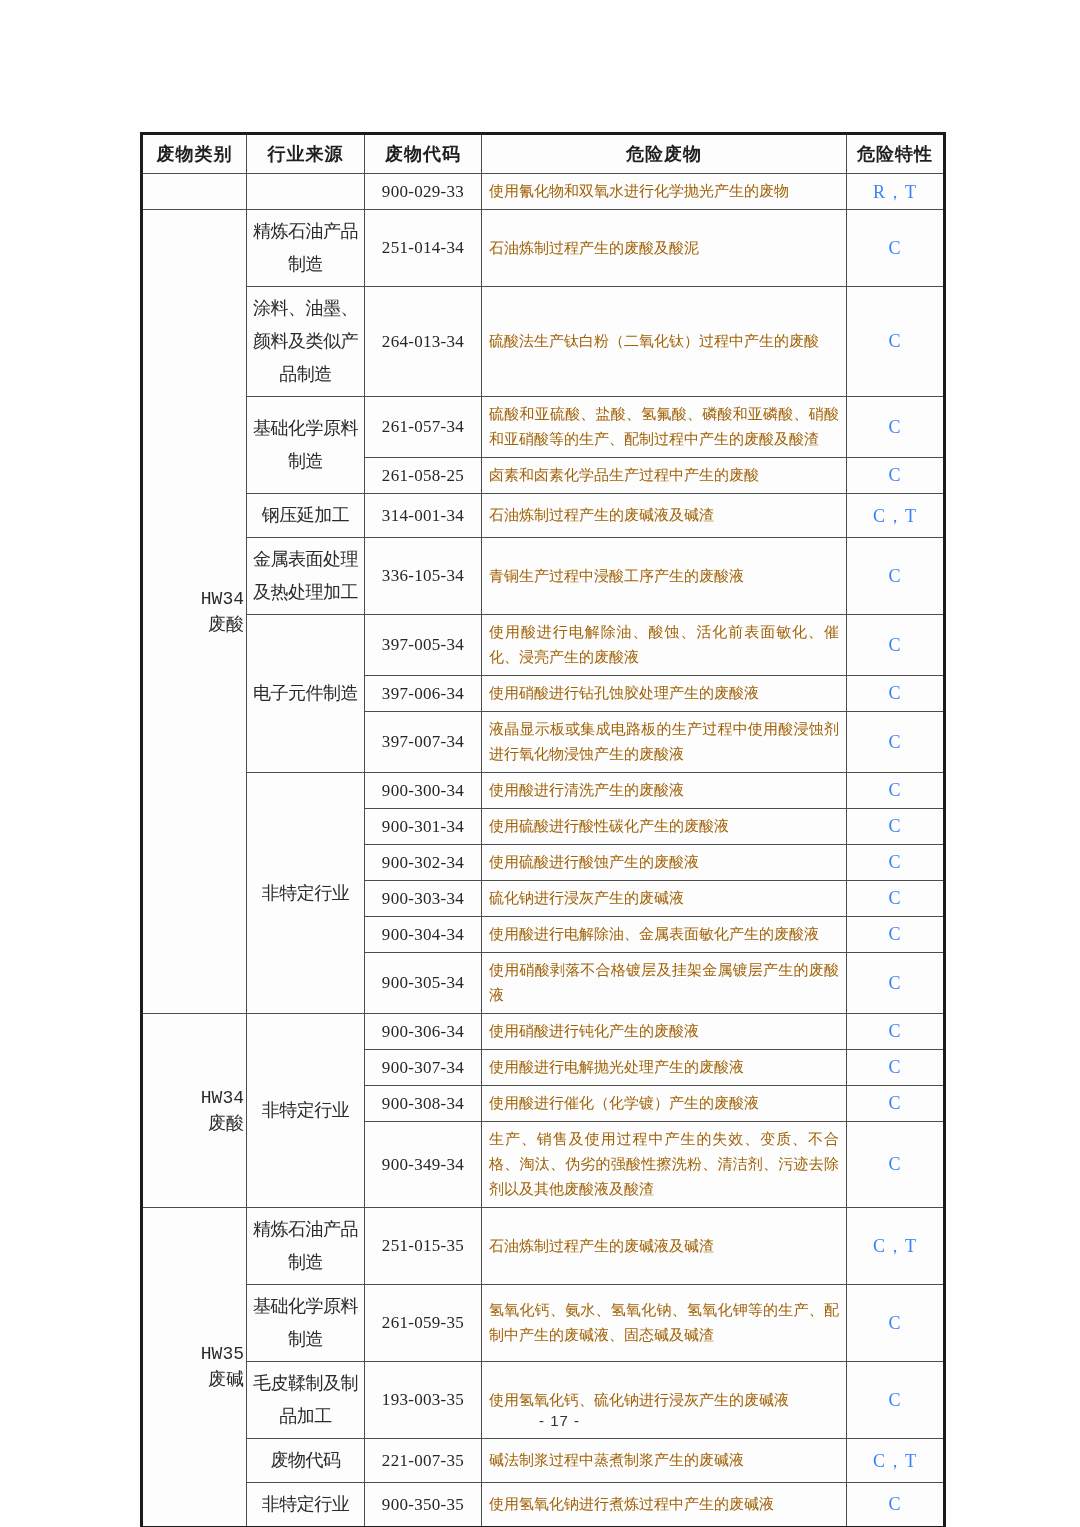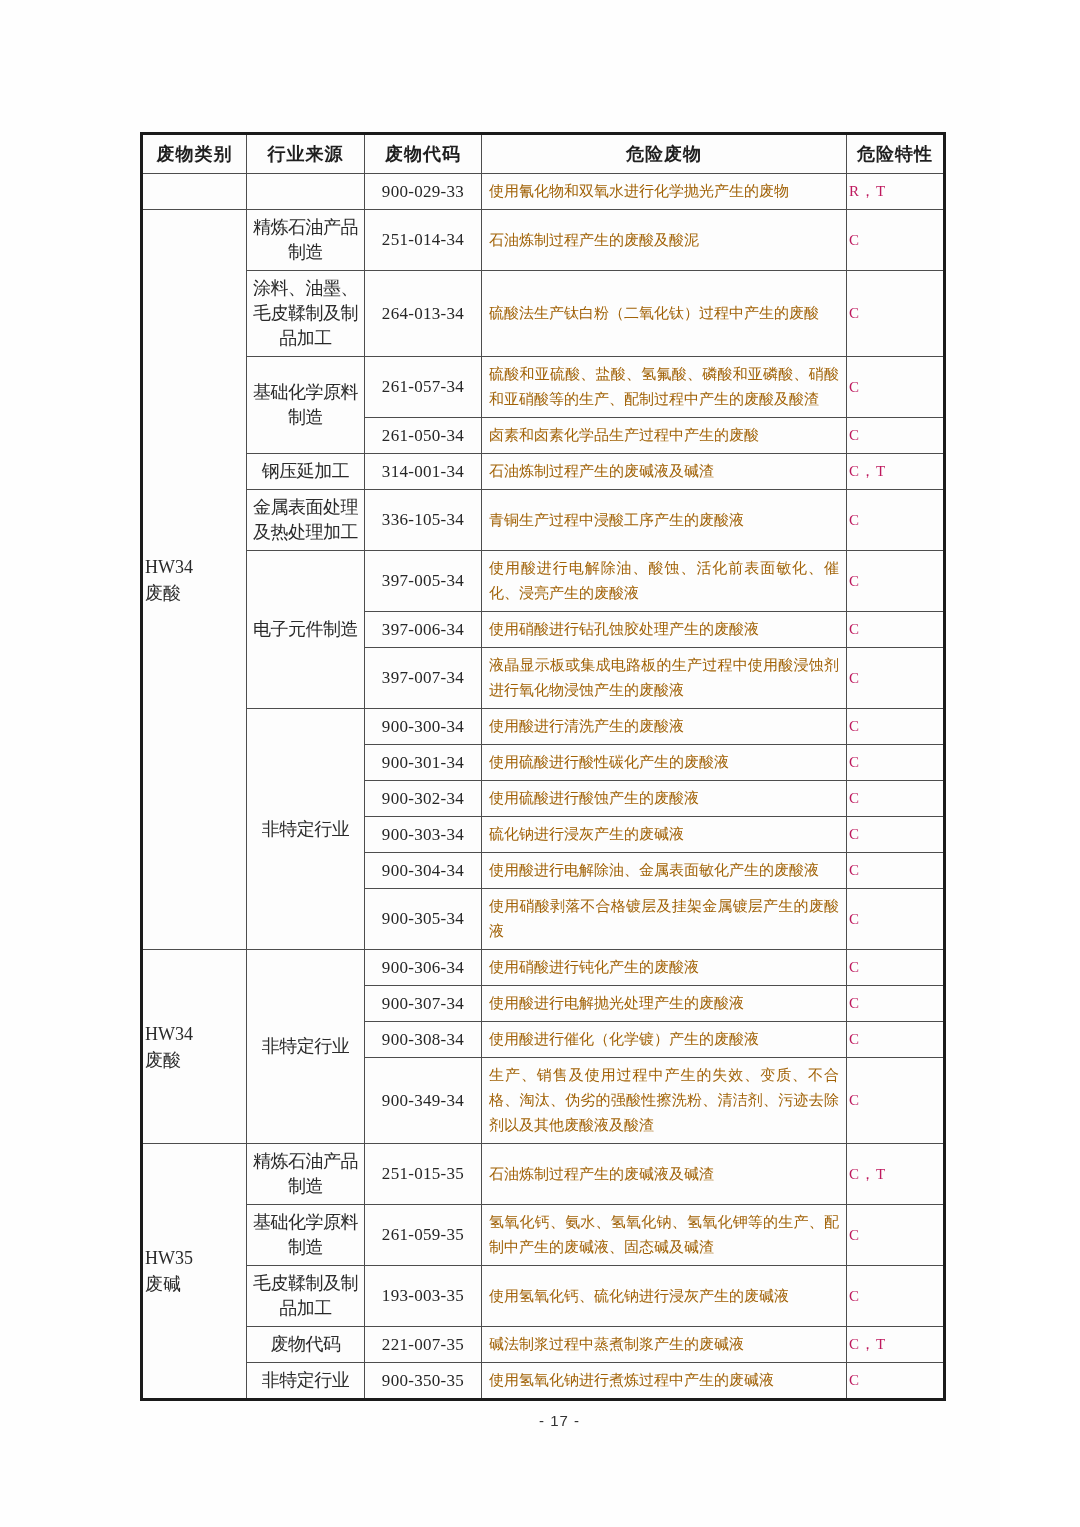--- a/index.html
+++ b/index.html
@@ -30,30 +30,31 @@
   }
   th.header-cell {
     font-size: 18px;
     font-weight: bold;
     text-align: center;
     padding: 7px 2px;
     color: #1f1f1f;
     letter-spacing: 1px;
   }
   td.cat-cell {
-    text-align: left;
+    text-align: right;
     font-size: 18px;
     line-height: 26px;
     padding: 4px 2px;
     color: #2a2a2a;
+    font-family: Liberation Mono, monospace;
   }
   td.ind-cell {
     text-align: center;
     font-size: 18px;
-    line-height: 25px;
+    line-height: 33px;
     letter-spacing: -0.5px;
     padding: 5px 5px;
     color: #2a2a2a;
   }
   td.code-cell {
     text-align: center;
     font-size: 17px;
     padding: 4px 16px;
     white-space: nowrap;
     color: #262626;
@@ -61,24 +62,24 @@
   }
   td.waste-cell {
     font-size: 15px;
     line-height: 25px;
     padding: 5px 7px;
     text-align: justify;
     text-justify: inter-ideograph;
     color: #a16207;
   }
   td.hazard-cell {
-    text-align: left;
-    font-size: 15px;
+    text-align: center;
+    font-size: 18px;
     padding: 4px 2px;
-    color: #be185d;
+    color: #3b82f6;
     letter-spacing: 1px;
   }
   .page-footer {
     position: absolute;
     top: 1412px;
     left: 0;
     width: 1080px;
     text-align: center;
     font-size: 15px;
     color: #333333;
@@ -120,33 +121,33 @@
           <td class="cat-cell" rowspan="15">
             <div>HW34</div>
             <div>废酸</div>
           </td>
           <td class="ind-cell" rowspan="1">精炼石油产品制造</td>
           <td class="code-cell">251-014-34</td>
           <td class="waste-cell">石油炼制过程产生的废酸及酸泥</td>
           <td class="hazard-cell">C</td>
         </tr>
         <tr>
-          <td class="ind-cell" rowspan="1">涂料、油墨、毛皮鞣制及制品加工</td>
+          <td class="ind-cell" rowspan="1">涂料、油墨、颜料及类似产品制造</td>
           <td class="code-cell">264-013-34</td>
           <td class="waste-cell">硫酸法生产钛白粉（二氧化钛）过程中产生的废酸</td>
           <td class="hazard-cell">C</td>
         </tr>
         <tr>
           <td class="ind-cell" rowspan="2">基础化学原料制造</td>
           <td class="code-cell">261-057-34</td>
           <td class="waste-cell">硫酸和亚硫酸、盐酸、氢氟酸、磷酸和亚磷酸、硝酸和亚硝酸等的生产、配制过程中产生的废酸及酸渣</td>
           <td class="hazard-cell">C</td>
         </tr>
         <tr>
-          <td class="code-cell">261-050-34</td>
+          <td class="code-cell">261-058-25</td>
           <td class="waste-cell">卤素和卤素化学品生产过程中产生的废酸</td>
           <td class="hazard-cell">C</td>
         </tr>
         <tr>
           <td class="ind-cell" rowspan="1">钢压延加工</td>
           <td class="code-cell">314-001-34</td>
           <td class="waste-cell">石油炼制过程产生的废碱液及碱渣</td>
           <td class="hazard-cell">C，T</td>
         </tr>
         <tr>

